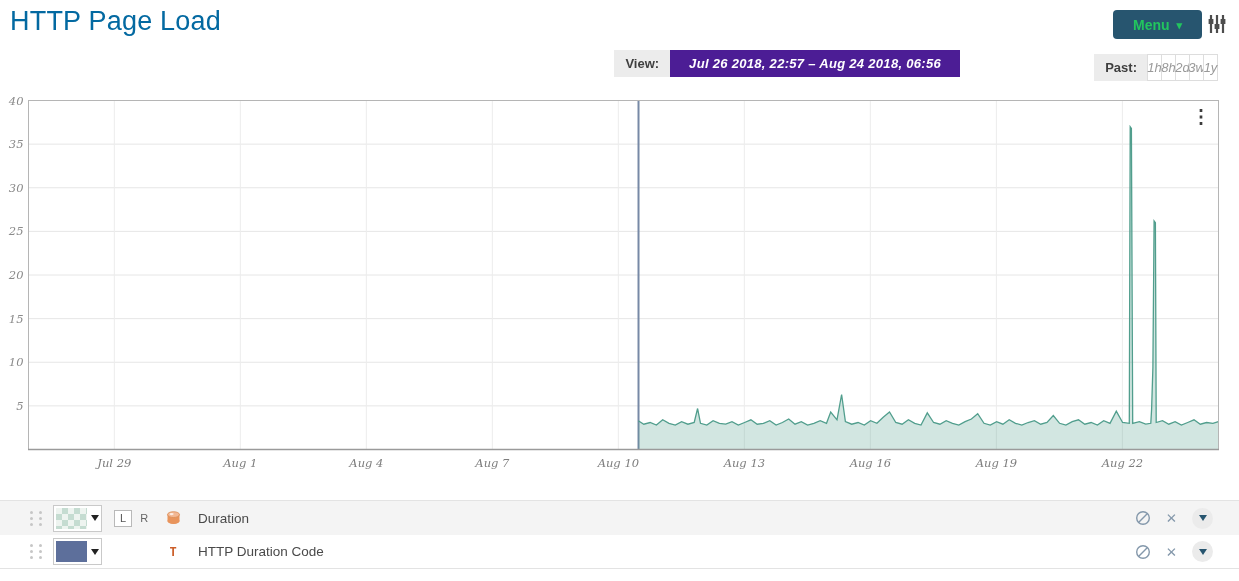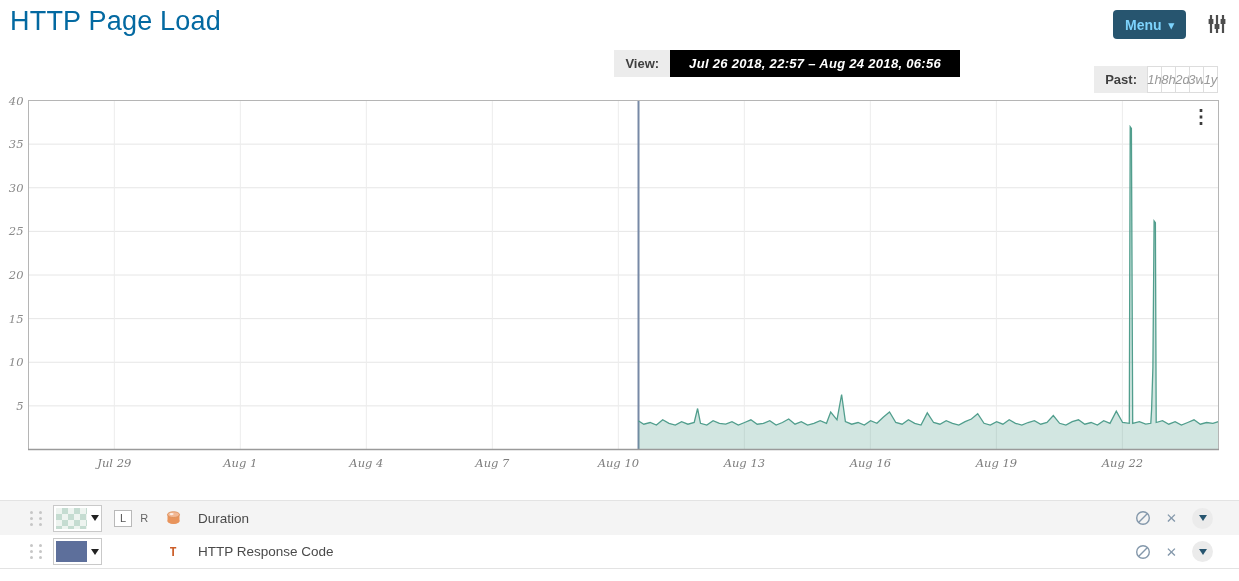--- a/index.html
+++ b/index.html
@@ -1,30 +1,30 @@
 <!DOCTYPE html>
 <html><head>
 <meta charset="utf-8">
 <style>
   * { margin:0; padding:0; box-sizing:border-box; }
   html,body { width:1239px; height:581px; background:#ffffff; font-family:"Liberation Sans", sans-serif; overflow:hidden; }
   .page { position:relative; width:1239px; height:581px; }
 
   
   .page-title { position:absolute; left:10px; top:6px; font-size:27px; font-weight:400; color:#0369a1; letter-spacing:.2px; }
-  .menu-btn { position:absolute; left:1113px; top:10px; height:29px; padding:0 12px; background:#27556f; color:#7dd3fc; border:none; border-radius:4px; font-family:"Liberation Sans",sans-serif; font-size:14px; font-weight:bold; cursor:pointer; display:flex; align-items:center; gap:7px; }
+  .menu-btn { position:absolute; left:1113px; top:10px; height:29px; padding:0 20px; background:#27556f; color:#22c55e; border:none; border-radius:4px; font-family:"Liberation Sans",sans-serif; font-size:14px; font-weight:bold; cursor:pointer; display:flex; align-items:center; gap:7px; }
   .menu-btn .caret { font-size:11px; position:relative; top:1px; }
   .sliders-icon { position:absolute; left:1206px; top:13px; width:22px; height:22px; cursor:pointer; }
 
   
   .toolbar { position:absolute; top:50px; left:0; width:1239px; height:27px; }
   .view-group { position:absolute; right:279px; top:0; display:flex; height:27px; }
   .ctl-label { background:#ececec; color:#3f3f3f; font-size:13px; font-weight:bold; display:flex; align-items:center; padding:0 11px; }
-  .view-pill { background:#000000; color:#ffffff; font-size:13px; font-weight:bold; font-style:italic; display:flex; align-items:center; padding:0 19px; letter-spacing:.3px; cursor:pointer; }
-  .past-group { position:absolute; right:21px; top:16px; display:flex; height:27px; }
+  .view-pill { background:#4c1d95; color:#ffffff; font-size:13px; font-weight:bold; font-style:italic; display:flex; align-items:center; padding:0 19px; letter-spacing:.3px; cursor:pointer; }
+  .past-group { position:absolute; right:21px; top:4px; display:flex; height:27px; }
   .past-btn { width:15px; height:27px; background:#ffffff; border:1px solid #ddd; margin-left:-1px; color:#999; font-size:13px; font-style:italic; font-family:"Liberation Sans",sans-serif; display:flex; align-items:center; justify-content:center; cursor:pointer; }
 
   
   .chart-wrap { position:absolute; left:0; top:95px; width:1239px; height:385px; }
   .kebab { position:absolute; left:1190px; top:8px; width:22px; height:30px; font-size:19px; line-height:28px; text-align:center; color:#3c3c3c; cursor:pointer; letter-spacing:0; font-weight:bold; }
   .axis-y { font:italic 11.5px "DejaVu Serif", serif; fill:#8a8a8a; }
   .axis-x { font:italic 11.5px "DejaVu Serif", serif; fill:#7d7d7d; }
 
   
   .legend { position:absolute; left:0; top:500px; width:1239px; border-top:1px solid #e3e3e3; }
@@ -186,21 +186,21 @@
           <i></i>
         </span>
       <span class="swatch-box">
         <span class="swatch-fill solid-slate"></span>
         <span class="swatch-caret"></span>
       </span>
       <span class="axis-toggles"></span>
       <span class="type-zone">
         <span class="t-letter">T</span>
       </span>
-      <span class="series-label">HTTP Response Code</span>
+      <span class="series-label">HTTP Duration Code</span>
       <span class="row-actions">
         <svg class="ban-icon" viewBox="0 0 16 16">
           <circle cx="8" cy="8" r="6.3" fill="none" stroke="#8498ab" stroke-width="1.4"></circle>
           <line x1="3.8" y1="12.2" x2="12.2" y2="3.8" stroke="#8498ab" stroke-width="1.4"></line>
         </svg>
         <span class="x-icon">✕</span>
         <span class="expand-btn">
             <b></b>
           </span>
       </span>

